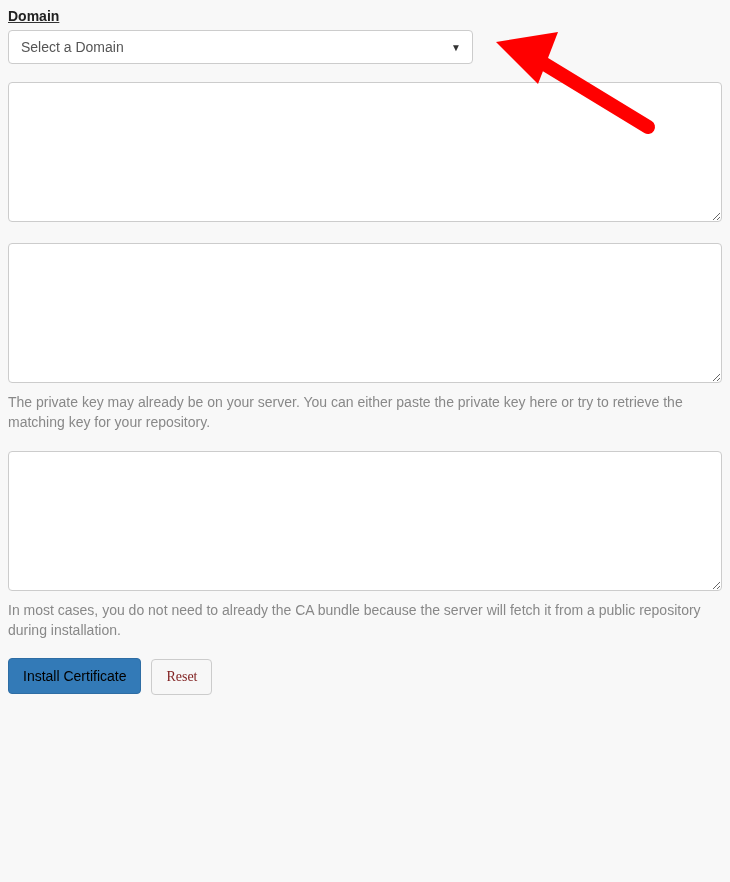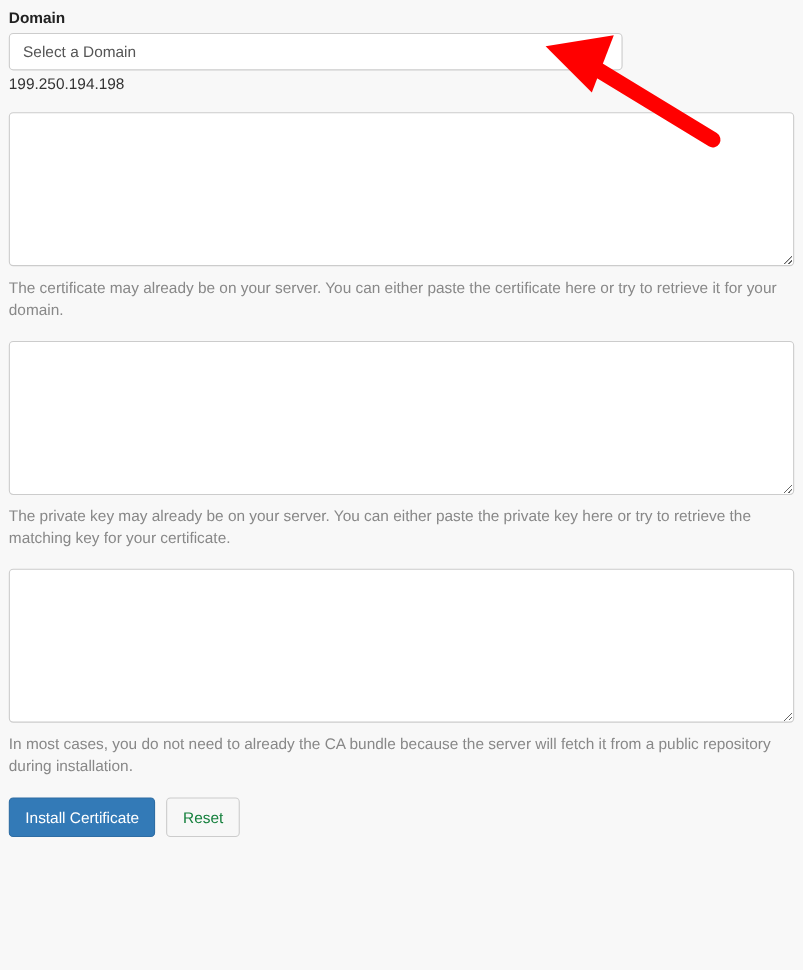--- a/index.html
+++ b/index.html
@@ -14,31 +14,32 @@
       background: #f8f8f8;
       width: 730px;
       padding: 8px 8px 18px 8px;
       position: relative;
     }
     .form-group {
       margin-bottom: 18px;
     }
     .form-group.tight {
       margin-bottom: 2px;
+      text-decoration: underline;
     }
     label.field-label {
       display: block;
       font-weight: 700;
       font-size: 14px;
       color: #222;
       margin-bottom: 6px;
     }
     .select-wrap {
       position: relative;
-      width: 558px;
+      width: 465px;
     }
     .select-control {
       width: 100%;
       height: 34px;
       padding: 6px 28px 6px 12px;
       font-size: 14px;
       color: #555;
       background: #fff;
       border: 1px solid #ccc;
       border-radius: 4px;
@@ -87,26 +88,27 @@
       font-size: 14px;
       border-radius: 4px;
       cursor: pointer;
       border: 1px solid transparent;
       margin-right: 6px;
       line-height: 1.3;
     }
     .btn-primary {
       background: #337ab7;
       border-color: #2e6da4;
-      color: #ffffff;
+      color: #000000;
     }
     .btn-default {
       background: #f7f7f7;
       border-color: #ccc;
-      color: #15803d;
+      color: #7f1d1d;
+      font-family: Liberation Serif, serif;
     }
     
     .arrow-annotation {
       position: absolute;
       top: 12px;
       left: 478px;
       width: 200px;
       height: 140px;
       pointer-events: none;
     }
@@ -118,31 +120,29 @@
   <label class="field-label">Domain</label>
   <div class="select-wrap">
     <select class="select-control">
       <option>Select a Domain</option>
     </select>
     <span class="select-caret">▼</span>
   </div>
 </div>
 
 <div class="form-group">
-  <div class="ip-value">199.250.194.198</div>
 </div>
 
 <div class="form-group">
   <textarea class="text-control" style=""></textarea>
-  <div class="help-text">The certificate may already be on your server. You can either paste the certificate here or try to retrieve it for your domain.</div>
 </div>
 
 <div class="form-group">
   <textarea class="text-control" style=""></textarea>
-  <div class="help-text">The private key may already be on your server. You can either paste the private key here or try to retrieve the matching key for your certificate.</div>
+  <div class="help-text">The private key may already be on your server. You can either paste the private key here or try to retrieve the matching key for your repository.</div>
 </div>
 
 <div class="form-group">
   <textarea class="text-control" style=""></textarea>
   <div class="help-text">In most cases, you do not need to already the CA bundle because the server will fetch it from a public repository during installation.</div>
 </div>
 
 <div class="button-row">
   <button class="btn btn-primary">Install Certificate</button>
   <button class="btn btn-default">Reset</button>

